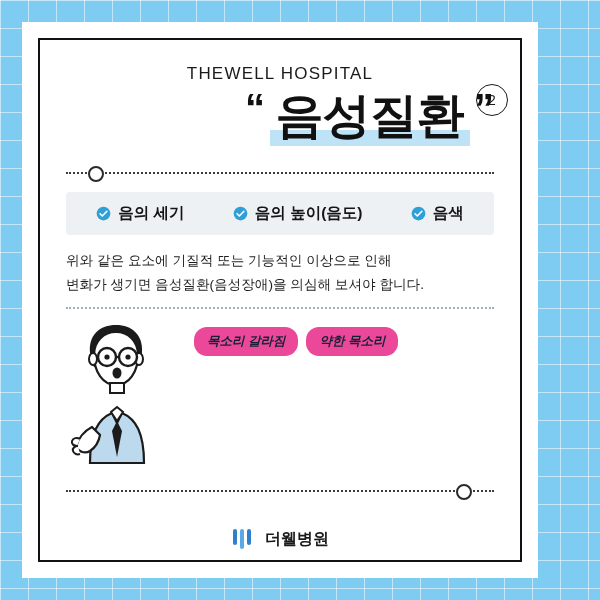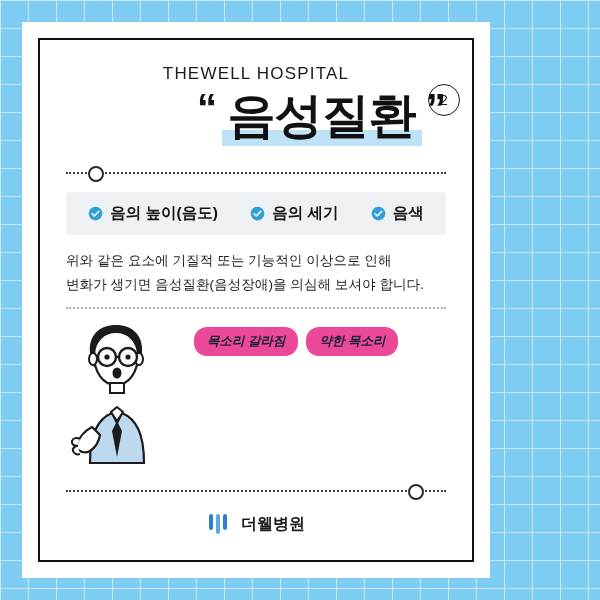--- a/index.html
+++ b/index.html
@@ -20,21 +20,21 @@
     background-color: #7fccf2;
     background-image:
       linear-gradient(to right, rgba(255,255,255,0.55) 1px, transparent 1px),
       linear-gradient(to bottom, rgba(255,255,255,0.55) 1px, transparent 1px);
     background-size: 28px 28px;
   }
   #card {
     position: absolute;
     left: 22px;
     top: 22px;
-    width: 468px;
+    width: 516px;
     height: 556px;
     background: #ffffff;
     box-sizing: border-box;
   }
   #card-inner {
     position: absolute;
     left: 16px;
     top: 16px;
     right: 16px;
     bottom: 16px;
@@ -214,21 +214,21 @@
     position: absolute;
     top: 6px;
     left: 0;
     right: 0;
     border-top: 2px dotted #3a3a3a;
   }
   .footer-logo {
     position: absolute;
     left: 0;
     right: 0;
-    bottom: 24px;
+    bottom: 9px;
     display: flex;
     align-items: center;
     justify-content: center;
     gap: 8px;
   }
   .logo-mark {
     width: 26px;
     height: 24px;
   }
   .logo-text {
@@ -259,39 +259,39 @@
       </span>
       <span class="title-quote">”</span>
     </div>
 
     <div class="divider">
       <div class="dots"></div>
       <div class="knob knob-left"></div>
     </div>
 
     <div class="feature-bar">
+      <div class="feature-item">
+        <svg class="check-icon" viewBox="0 0 24 24">
+          <circle cx="12" cy="12" r="11" fill="#2f9fd8"></circle>
+          <path d="M6.5 12.4l3.6 3.6 7.3-7.6" fill="none" stroke="#ffffff" stroke-width="2.6" stroke-linecap="round" stroke-linejoin="round"></path>
+        </svg>
+        <span>음의 세기</span>
+      </div>
       <div class="feature-item">
         <svg class="check-icon" viewBox="0 0 24 24">
           <circle cx="12" cy="12" r="11" fill="#2f9fd8"></circle>
           <path d="M6.5 12.4l3.6 3.6 7.3-7.6" fill="none" stroke="#ffffff" stroke-width="2.6" stroke-linecap="round" stroke-linejoin="round"></path>
         </svg>
         <span>음의 높이(음도)</span>
       </div>
       <div class="feature-item">
         <svg class="check-icon" viewBox="0 0 24 24">
           <circle cx="12" cy="12" r="11" fill="#2f9fd8"></circle>
           <path d="M6.5 12.4l3.6 3.6 7.3-7.6" fill="none" stroke="#ffffff" stroke-width="2.6" stroke-linecap="round" stroke-linejoin="round"></path>
         </svg>
-        <span>음의 세기</span>
-      </div>
-      <div class="feature-item">
-        <svg class="check-icon" viewBox="0 0 24 24">
-          <circle cx="12" cy="12" r="11" fill="#2f9fd8"></circle>
-          <path d="M6.5 12.4l3.6 3.6 7.3-7.6" fill="none" stroke="#ffffff" stroke-width="2.6" stroke-linecap="round" stroke-linejoin="round"></path>
-        </svg>
         <span>음색</span>
       </div>
     </div>
 
     <div class="para">
       <div>위와 같은 요소에 기질적 또는 기능적인 이상으로 인해</div>
       <div>변화가 생기면 음성질환(음성장애)을 의심해 보셔야 합니다.</div>
     </div>
 
     <div class="dots-thin"></div>

